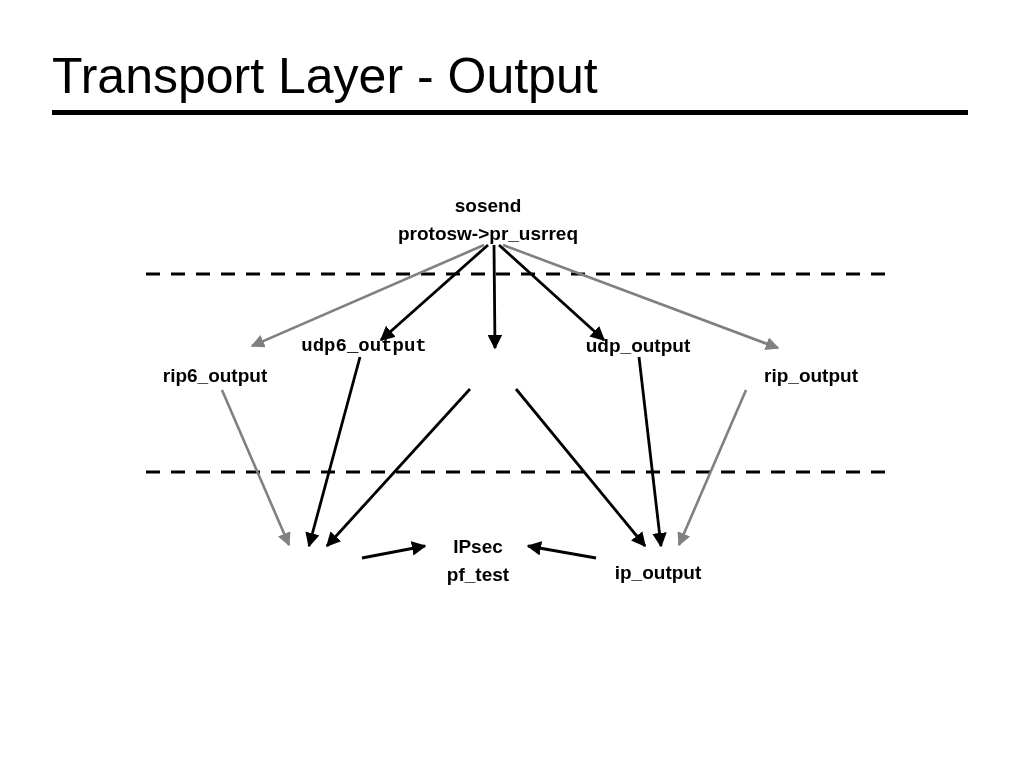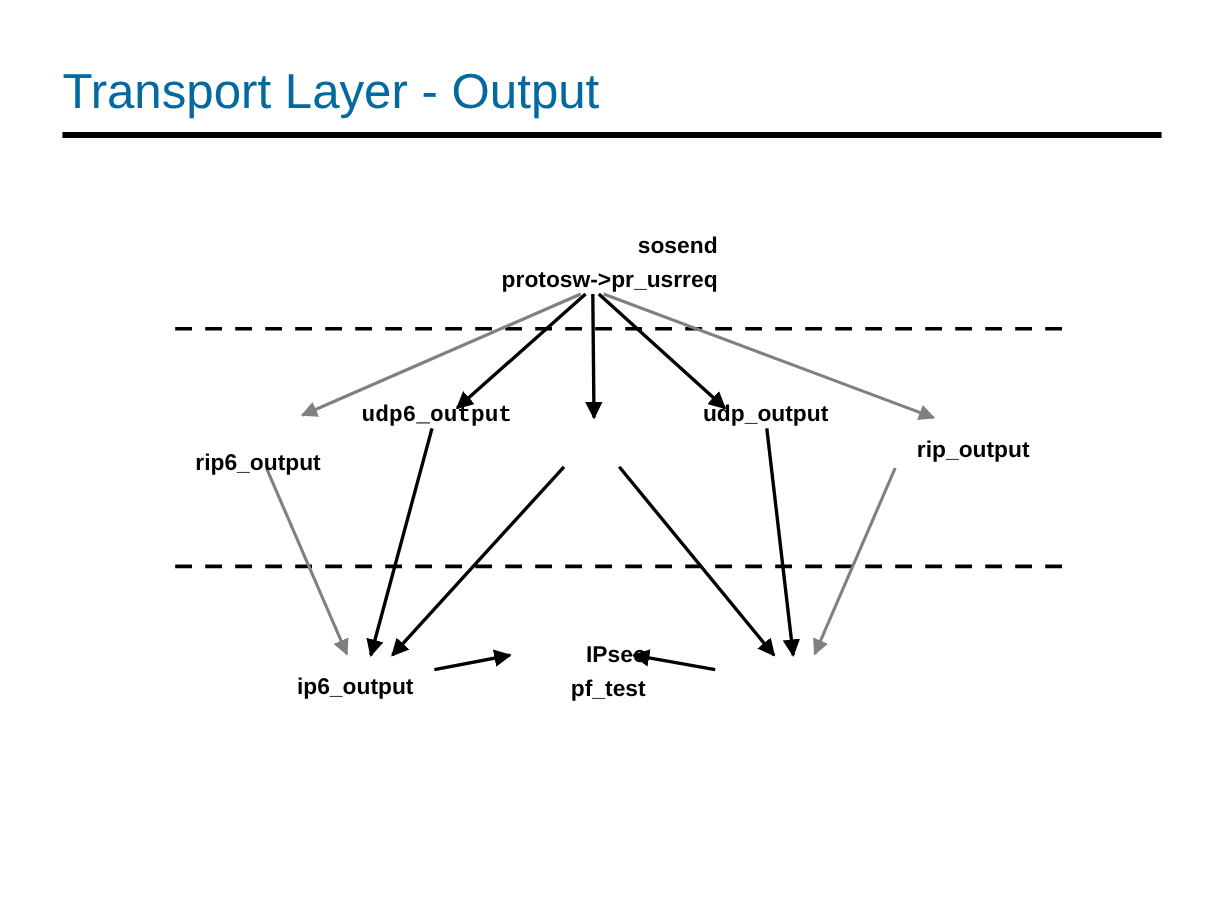--- a/index.html
+++ b/index.html
@@ -24,23 +24,23 @@
   
   #title-block {
     position: absolute;
     left: 52px;
     top: 50px;
     width: 920px;
     height: 70px;
   }
   #slide-title {
     font-family: "Liberation Sans", sans-serif;
-    font-size: 41px;
+    font-size: 50px;
     font-weight: 400;
-    color: #0369a1;
+    color: #000000;
     letter-spacing: 0px;
     line-height: 52px;
     white-space: nowrap;
   }
   #title-rule {
     position: absolute;
     left: 52px;
     top: 110px;
     width: 916px;
     height: 5px;
@@ -63,21 +63,21 @@
   .node {
     position: absolute;
     font-family: "Liberation Sans", sans-serif;
     font-weight: bold;
     font-size: 19px;
     color: #000000;
     white-space: nowrap;
     text-align: center;
     line-height: 26px;
   }
-  .node.two-line { line-height: 28px; text-align: right; }
+  .node.two-line { line-height: 28px; }
 </style>
 </head>
 <body>
 
 <div id="slide">
 
   <div id="title-block">
     <div id="slide-title">Transport Layer - Output</div>
   </div>
   <div id="title-rule"></div>
@@ -123,30 +123,30 @@
         <line x1="596" y1="558" x2="528" y2="546" stroke="#000000" stroke-width="2.8" marker-end="url(#arrowBlack)"></line>
       </g>
     </svg>
   </div>
 
   <div class="node two-line" style="left:378px; top:192px; width:220px;">
     <div>sosend</div>
     <div>protosw-&gt;pr_usrreq</div>
   </div>
 
-  <div class="node" style="left:145px; top:363px; width:140px;margin-top:11px;">rip6_output</div>
+  <div class="node" style="left:145px; top:363px; width:140px;">rip6_output</div>
 
   <div class="node" style="left:292px; top:333px; width:144px;font-family:Liberation Mono, monospace;">udp6_output</div>
 
 
   <div class="node" style="left:570px; top:333px; width:136px;">udp_output</div>
 
   <div class="node" style="left:746px; top:363px; width:130px;">rip_output</div>
 
-  <div class="node" style="left:228px; top:560px; width:136px;">ip6_output</div>
 
   <div class="node two-line" style="left:418px; top:533px; width:120px;">
     <div>IPsec</div>
     <div>pf_test</div>
   </div>
 
+  <div class="node" style="left:594px; top:560px; width:128px;">ip_output</div>
 
 </div>
 
 </body></html>

